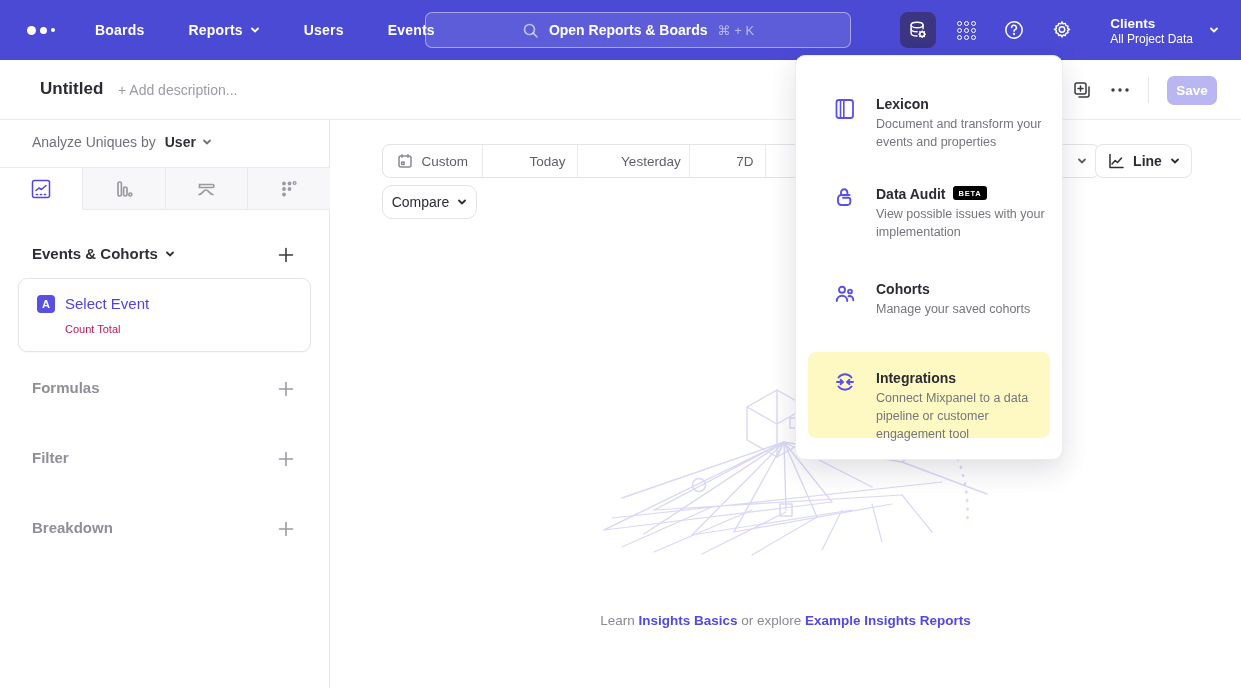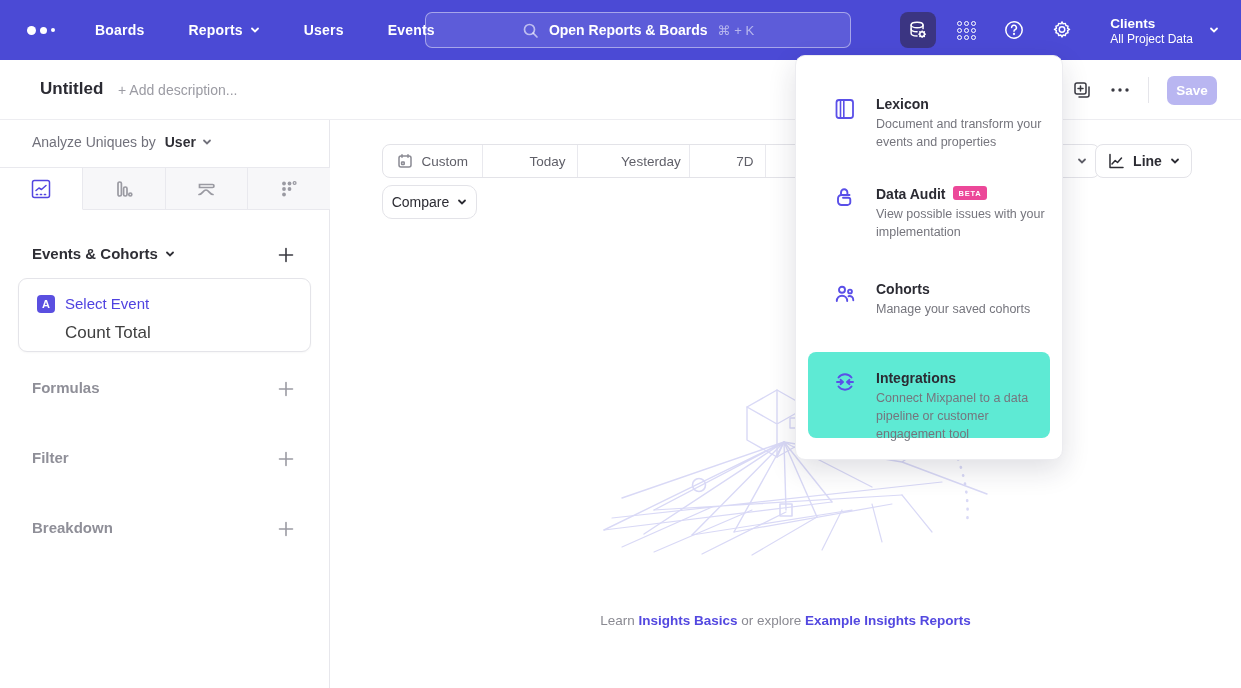--- a/index.html
+++ b/index.html
@@ -62,21 +62,21 @@
   .seccion-hd { position:absolute; left:32px; display:flex; align-items:center; gap:7px;
     font-size:15px; font-weight:700; color:#2f2f36; }
   .plus { position:absolute; left:277px; width:18px; height:18px; color:#3a3a42; cursor:pointer; }
   .plus.gray { color:#9b9ba3; }
   .evcard { position:absolute; left:18px; top:158px; width:293px; height:74px; background:#fff;
     border:1px solid #e4e4e9; border-radius:9px; box-shadow:0 1px 2px rgba(40,40,60,.04); cursor:pointer; }
   .abadge { position:absolute; left:18px; top:16px; width:18px; height:18px; background:#5a4fe0;
     border-radius:4px; color:#fff; font-size:11px; font-weight:700; display:flex;
     align-items:center; justify-content:center; }
   .evtitle { position:absolute; left:46px; top:16px; font-size:15px; font-weight:500; color:#4f42e0; }
-  .evsub { position:absolute; left:46px; top:44px; font-size:17px; color:#404040; }
+  .evsub { position:absolute; left:46px; top:44px; font-size:11px; color:#be185d; }
   .sideline { position:absolute; left:32px; font-size:15px; font-weight:700; color:#8f8f98; }
 
   
   .main { position:absolute; left:330px; top:120px; right:0; bottom:0; background:#fff; }
   .datebar { position:absolute; left:52px; top:24px; width:718px; height:34px; background:#fff;
     border:1px solid #e3e3e8; border-radius:8px; display:flex; overflow:hidden;gap:35px; }
   .seg { display:flex; align-items:center; justify-content:center; gap:8px; font-size:13.5px;
     color:#5f5f68; border-right:1px solid #e9e9ee; cursor:pointer; white-space:nowrap; }
   .seg.sel { background:#f1f1f4; color:#a16207; font-weight:700; }
   .seg.filler { flex:1; border-right:1px solid #e9e9ee; cursor:default; }
@@ -97,22 +97,22 @@
   
   .panel { position:absolute; left:795px; top:55px; width:268px; height:405px; background:#fff;
     border:1px solid #ececf0; border-radius:10px; box-shadow:0 10px 28px rgba(30,30,60,.14);
     z-index:50; }
   .mitem { position:absolute; left:12px; right:12px; border-radius:8px; cursor:pointer; }
   .mitem .micon { position:absolute; left:25px; top:5px; width:24px; height:24px; color:#5a4fe8; }
   .mitem .mtitle { position:absolute; left:68px; top:4px; font-size:14px; font-weight:700; color:#2b2b33;
     display:flex; align-items:center; gap:8px; }
   .mitem .mdesc { position:absolute; left:68px; top:24px; width:178px; font-size:12.5px;
     line-height:1.42; color:#75757d; }
-  .mitem.hover { background:#5eead4; }
-  .beta { background:#ec4899; color:#fff; font-size:7.5px; font-weight:700; letter-spacing:.8px;
+  .mitem.hover { background:#fef9c3; }
+  .beta { background:#000000; color:#fff; font-size:7.5px; font-weight:700; letter-spacing:.8px;
     padding:2.5px 5px; border-radius:3px; transform:translateY(-1px); }
   svg { display:block; }
 </style>
 </head>
 <body>
 
 <div class="page">
 
   <div class="topnav">
     <div class="logo">

